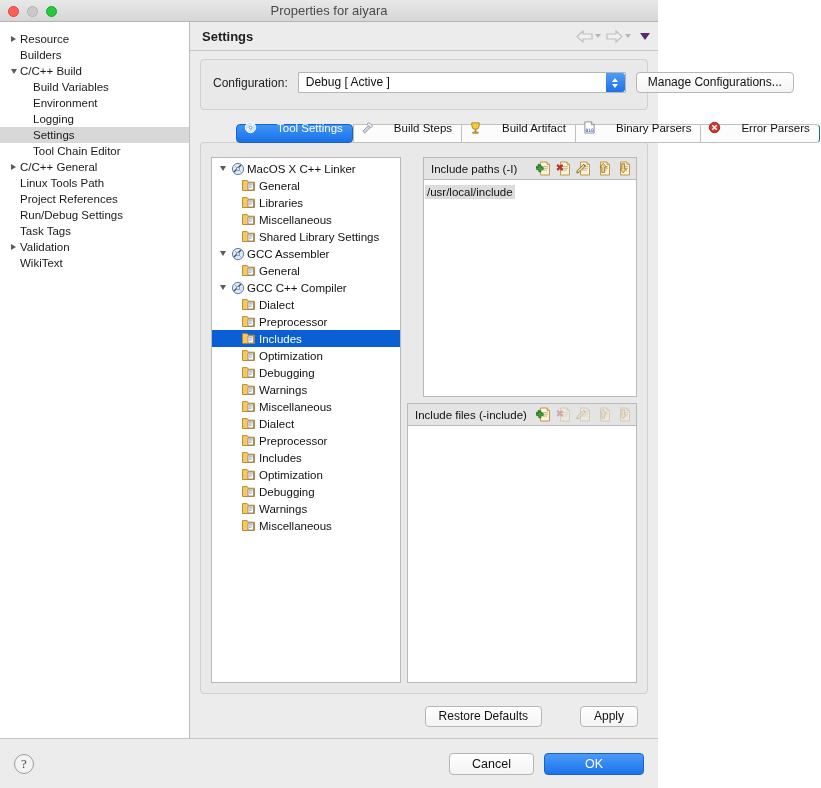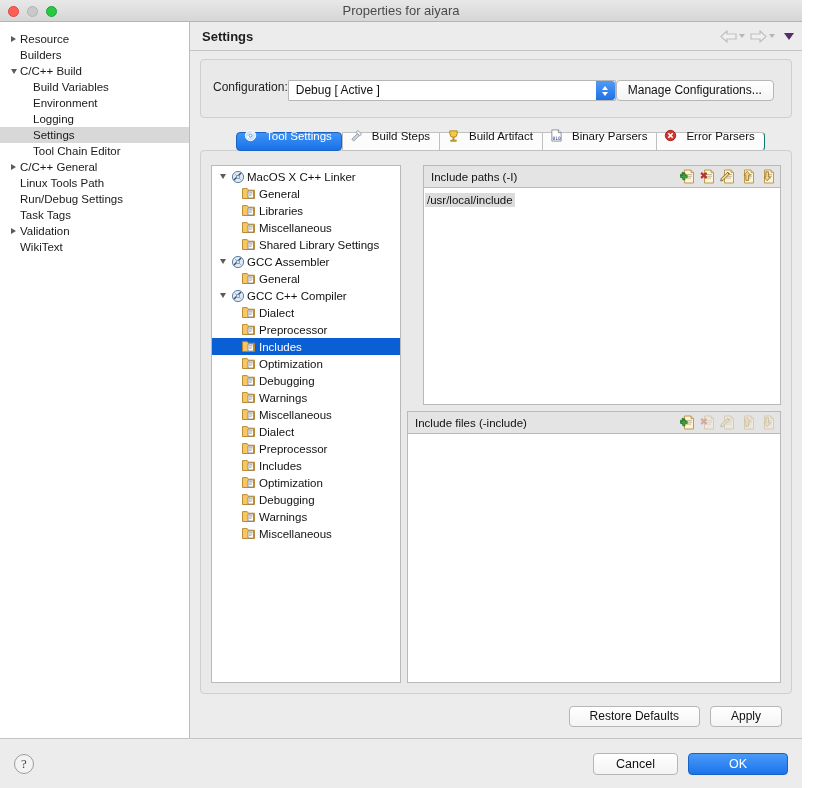--- a/index.html
+++ b/index.html
@@ -8,21 +8,21 @@
     width: 821px; height: 788px;
     overflow: hidden;
     font-family: "Liberation Sans", sans-serif;
     background: #ffffff;
     -webkit-font-smoothing: antialiased;
   }
 
   
   #window {
     position: relative;
-    width: 802px; height: 788px;
+    width: 658px; height: 788px;
     background: #0f766e;
     display: flex; flex-direction: column;
   }
   #titlebar {
     position: relative;
     height: 22px; flex: 0 0 22px;
     background: linear-gradient(#e8e8e8, #d6d6d6);
     border-bottom: 1px solid #b4b4b4;
     display: flex; align-items: center;
   }
@@ -98,22 +98,22 @@
   .navbtn { display: flex; align-items: center; gap: 2px; padding: 0 1px; }
   .caret-sm { width: 0; height: 0; border-top: 4px solid #b6b6b6; border-left: 3px solid transparent; border-right: 3px solid transparent; }
   .caret-purple { width: 0; height: 0; border-top: 7px solid #5a2a6e; border-left: 5px solid transparent; border-right: 5px solid transparent; margin-left: 5px; }
 
   #page-body { flex: 1 1 auto; padding: 8px 10px 0 10px; display: flex; flex-direction: column; min-height: 0; }
 
   
   #config-group {
     border: 1px solid #cfcfcf; border-radius: 4px;
     background: #e9e9e9;
-    padding: 20px 12px 16px 12px;
-    display: flex; align-items: flex-start; 
+    padding: 12px 12px 16px 12px;
+    display: flex; align-items: center; gap: 10px;
   }
   #config-label { font-size: 12px; color: #1d1d1d; }
   #config-select-wrap {
     position: relative; flex: 0 0 328px; height: 21px;
   }
   #config-select {
     width: 100%; height: 21px;
     border: 1px solid #b6b6b6; border-radius: 1px;
     background: #fff; font-size: 12px; color: #111;
     padding: 0 26px 0 7px; line-height: 19px;
@@ -135,21 +135,21 @@
     white-space: nowrap;
   }
 
   
   #tabstrip {
     display: flex; align-items: flex-end;
     height: 21px; margin: 12px 0 0 36px;
     position: relative; z-index: 3;
   }
   .tab {
-    height: 19px; display: flex; align-items: center; gap: 9px;
+    height: 19px; display: flex; align-items: center; gap: 20px;
     padding: 0 9px 12px 7px;
     font-size: 11.5px; color: #111;
     background: #fcfcfc;
     border: 1px solid #c0c0c0;
     border-right: none;
     white-space: nowrap;
   }
   .tab:first-child { border-radius: 4px 0 0 4px; }
   .tab:last-child { border-right: 1px solid #0f766e; border-radius: 0 4px 4px 0; text-align: right; }
   .tab.active {
@@ -200,24 +200,24 @@
   .sec-tools { display: flex; align-items: center; gap: 5px; }
   .sec-body { flex: 1 1 auto; background: #fff; overflow: hidden; padding: 2px 0 0 0; }
   .path-row { font-size: 11.5px; color: #111; padding: 1px 2px 1px 2px; display: inline-block; background: #dcdcdc; margin-left: 1px; }
 
   
   #panel-footer {
     flex: 0 0 44px; display: flex; align-items: center; justify-content: flex-end;
     gap: 10px; padding: 0 10px 0 0;
   }
   .gbtn {
-    height: 21px; padding: 0 20px;
+    height: 21px; padding: 0 13px;
     border: 1px solid #b6b6b6; border-radius: 4px;
     background: linear-gradient(#ffffff, #f4f4f4);
-    font-size: 12px; color: #111; line-height: 19px; white-space: nowrap;
+    font-size: 12px; color: #111; line-height: 19px; white-space: nowrap; margin-left: 28px;
   }
   #dialog-footer {
     flex: 0 0 50px;
     border-top: 1px solid #c4c4c4;
     background: #ececec;
     display: flex; align-items: center;
     padding: 0 14px 0 14px; gap: 10px;
   }
   #help-btn {
     width: 20px; height: 20px; border-radius: 50%;
@@ -297,20 +297,24 @@
           </div>
           <div class="nav-item">
             <span class="nav-arrow">
               <span class="tri-r"></span>
             </span>
             <span class="nav-label">C/C++ General</span>
           </div>
           <div class="nav-item">
             <span class="nav-arrow"></span>
             <span class="nav-label">Linux Tools Path</span>
+          </div>
+          <div class="nav-item">
+            <span class="nav-arrow"></span>
+            <span class="nav-label">Project References</span>
           </div>
           <div class="nav-item">
             <span class="nav-arrow"></span>
             <span class="nav-label">Run/Debug Settings</span>
           </div>
           <div class="nav-item">
             <span class="nav-arrow"></span>
             <span class="nav-label">Task Tags</span>
           </div>
           <div class="nav-item">

